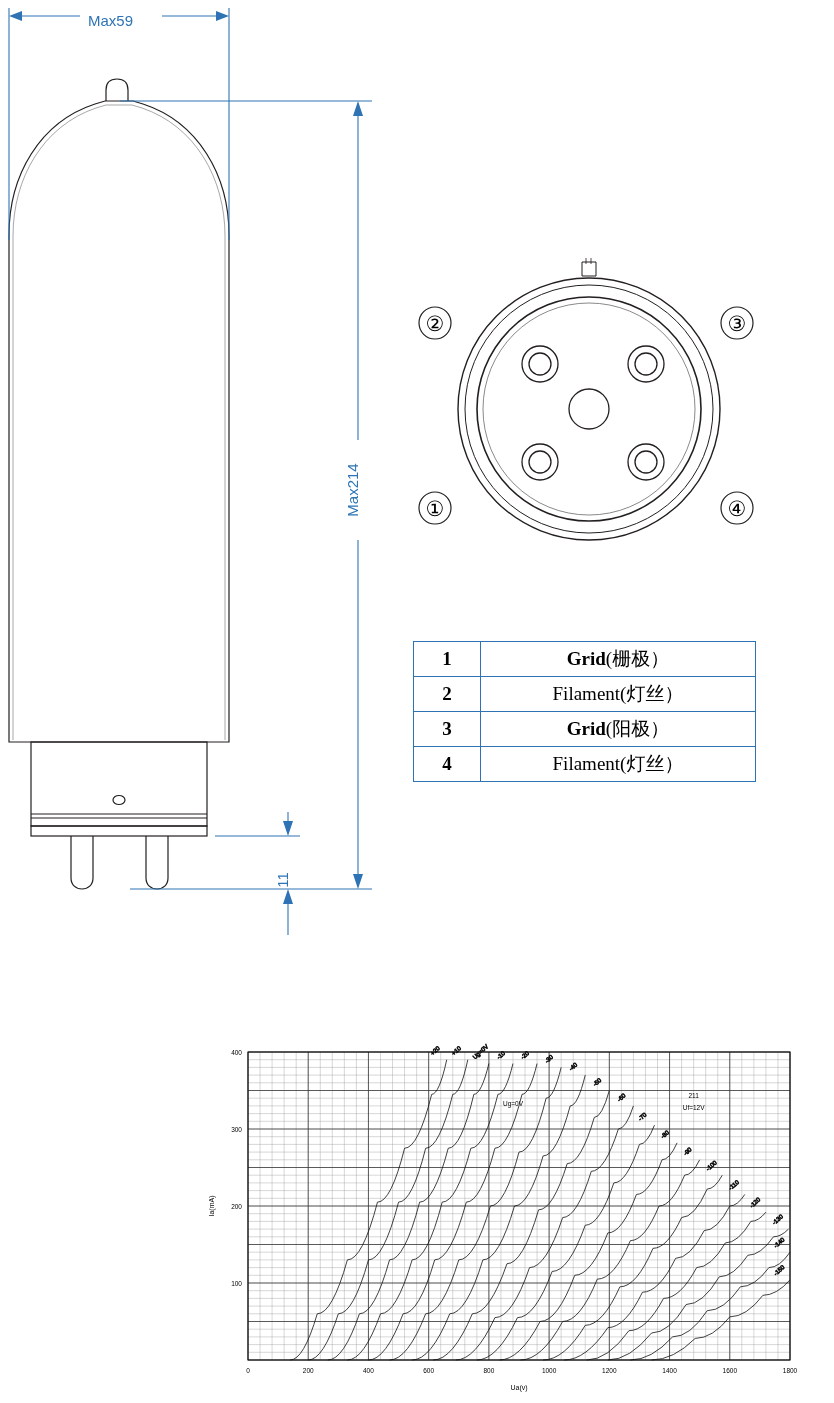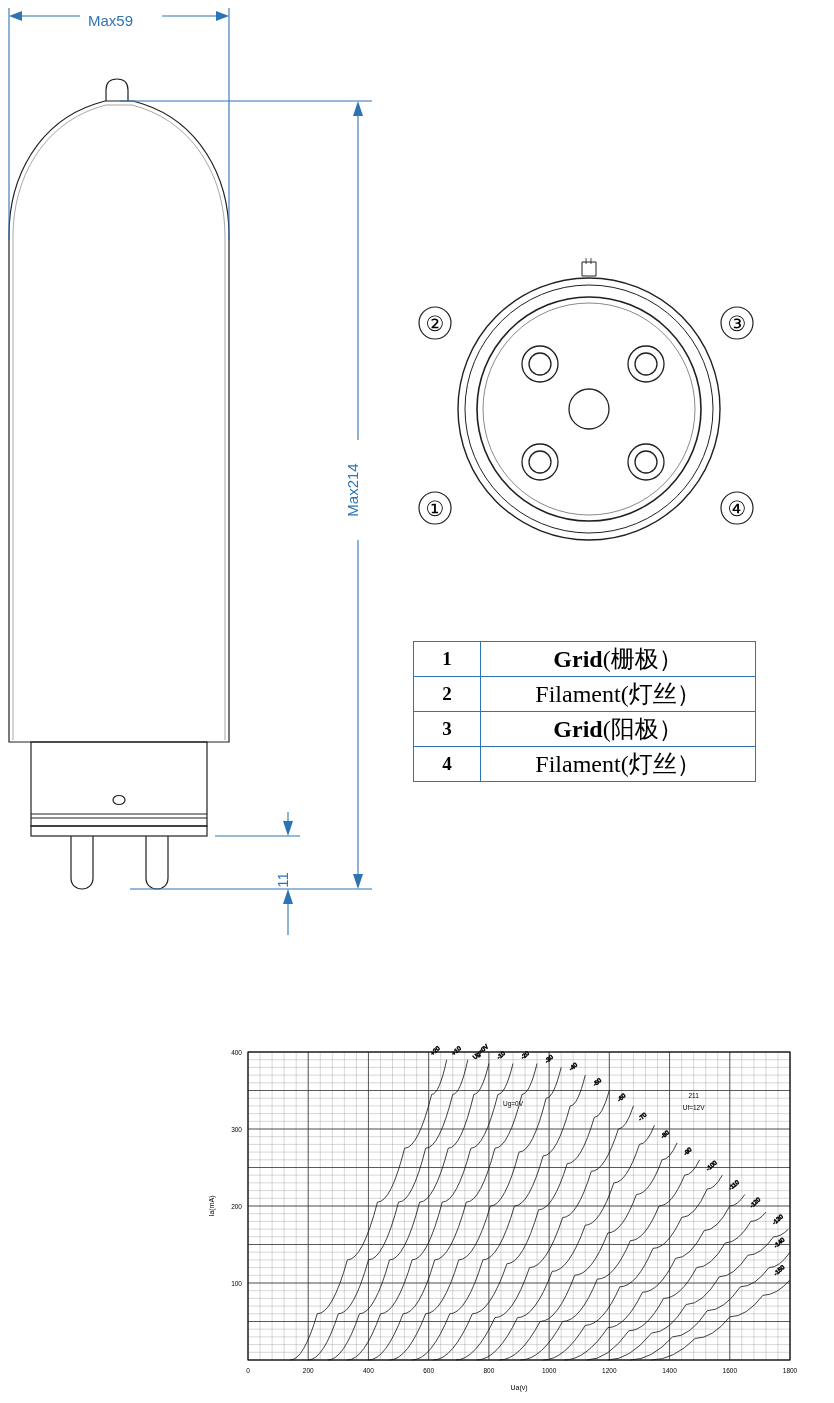--- a/index.html
+++ b/index.html
@@ -48,21 +48,21 @@
     padding: 0;
     text-align: center;
     vertical-align: middle;
   }
   .pin-table td.num {
     width: 66px;
     font-weight: bold;
     font-size: 19px;
   }
   .pin-table td.label {
-    font-size: 24px;
+    font-size: 19px;
   }
   .pin-table td.label b { font-weight: bold; }
 
   
   .chart-wrap {
     position: absolute;
     left: 0;
     top: 1020px;
     width: 834px;
     height: 383px;

